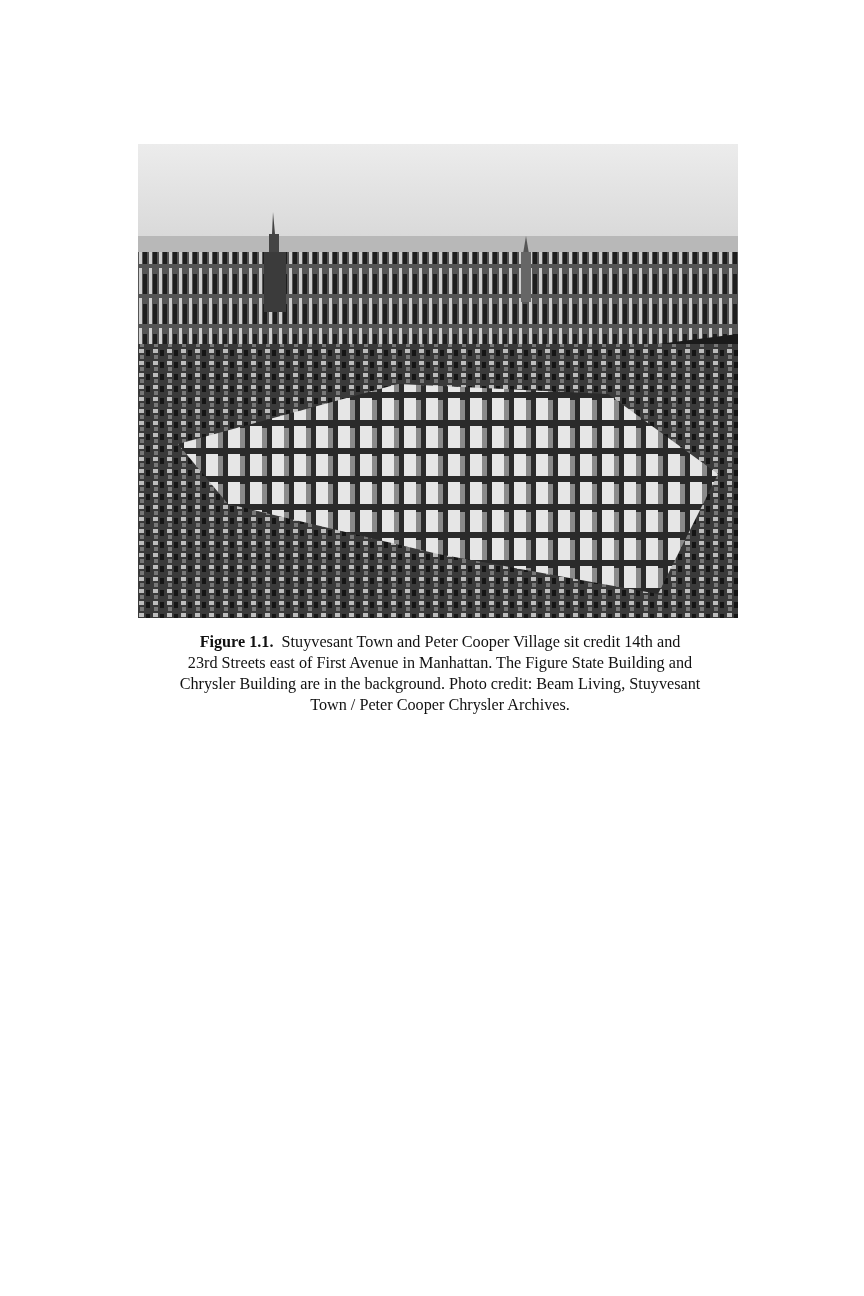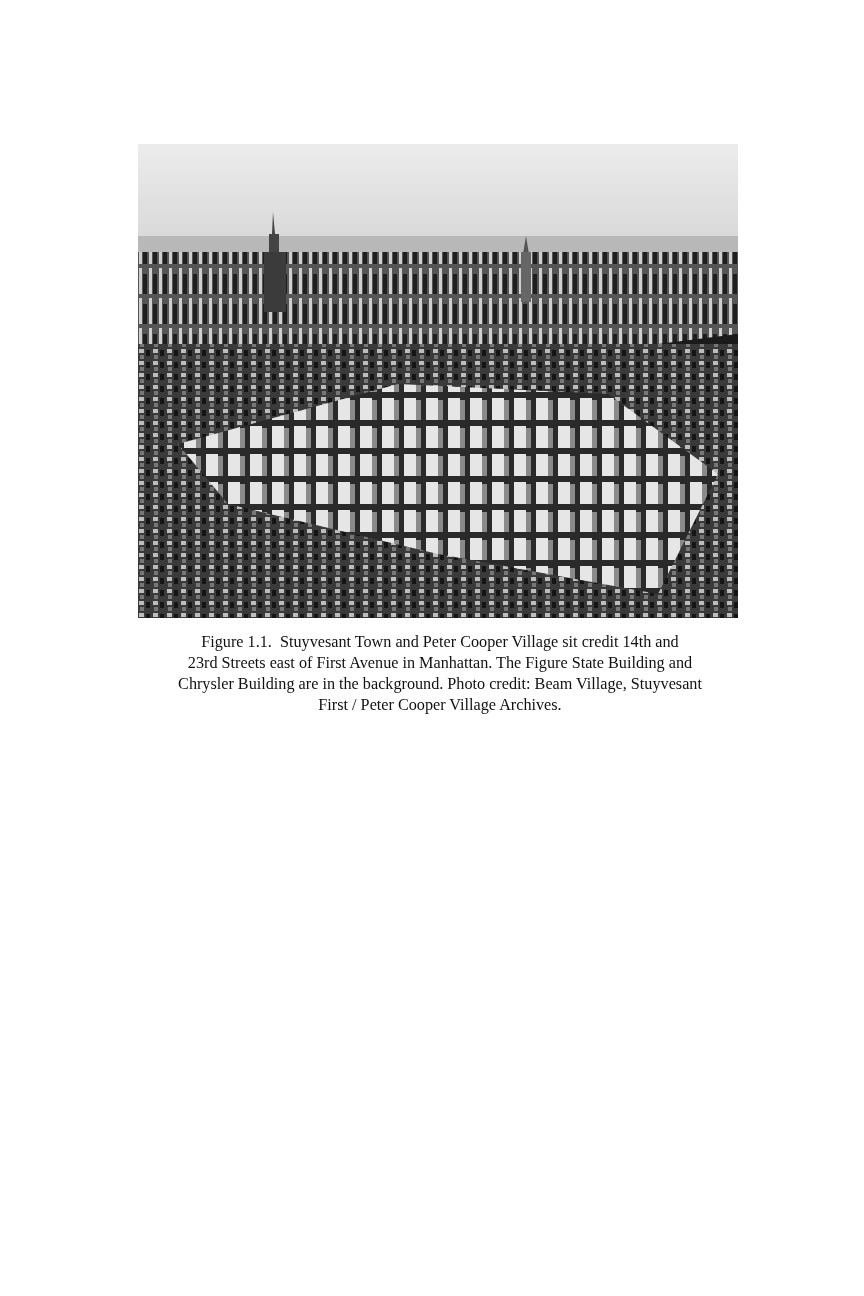--- a/index.html
+++ b/index.html
@@ -9,21 +9,21 @@
     overflow:hidden; background:#e9e9e9;
   }
   .sky { position:absolute; left:0; top:0; width:100%; height:100px;
     background:linear-gradient(#ececec, #d8d8d8); }
   .skyline { position:absolute; left:0; top:0; width:100%; height:100%; }
   .caption {
     position:absolute; left:150px; top:632px; width:580px;
     text-align:center; font-family:"Liberation Serif", "DejaVu Serif", serif;
     font-size:16.2px; line-height:21px; color:#111;
   }
-  .caption .fig-label { font-weight:normal; }
+  .caption .fig-label { font-weight:bold; }
 </style>
 </head>
 <body>
 
 <div class="photo" role="img" aria-label="Black-and-white aerial photograph of Stuyvesant Town and Peter Cooper Village in Manhattan with the Empire State Building and Chrysler Building in the background">
   <div class="sky"></div>
   <svg class="skyline" viewBox="0 0 600 474" preserveAspectRatio="none">
     <defs>
       <pattern id="blocks" width="14" height="12" patternUnits="userSpaceOnUse">
         <rect width="14" height="12" fill="#3a3a3a"></rect>
@@ -57,15 +57,15 @@
 
     <rect x="0" y="200" width="600" height="274" fill="url(#blocks)"></rect>
 
     <polygon points="40,300 260,240 470,250 580,330 520,450 300,410 90,360" fill="url(#towers)"></polygon>
   </svg>
 </div>
 
 <div class="caption">
   <div><span class="fig-label">Figure 1.1.</span>&nbsp; <span>Stuyvesant Town and Peter Cooper Village sit credit 14th and</span></div>
   <div>23rd Streets east of First Avenue in Manhattan. The Figure State Building and</div>
-  <div>Chrysler Building are in the background. Photo credit: Beam Village, Stuyvesant</div>
-  <div>First / Peter Cooper Village Archives.</div>
+  <div>Chrysler Building are in the background. Photo credit: Beam Living, Stuyvesant</div>
+  <div>Town / Peter Cooper Chrysler Archives.</div>
 </div>
 
 </body></html>

